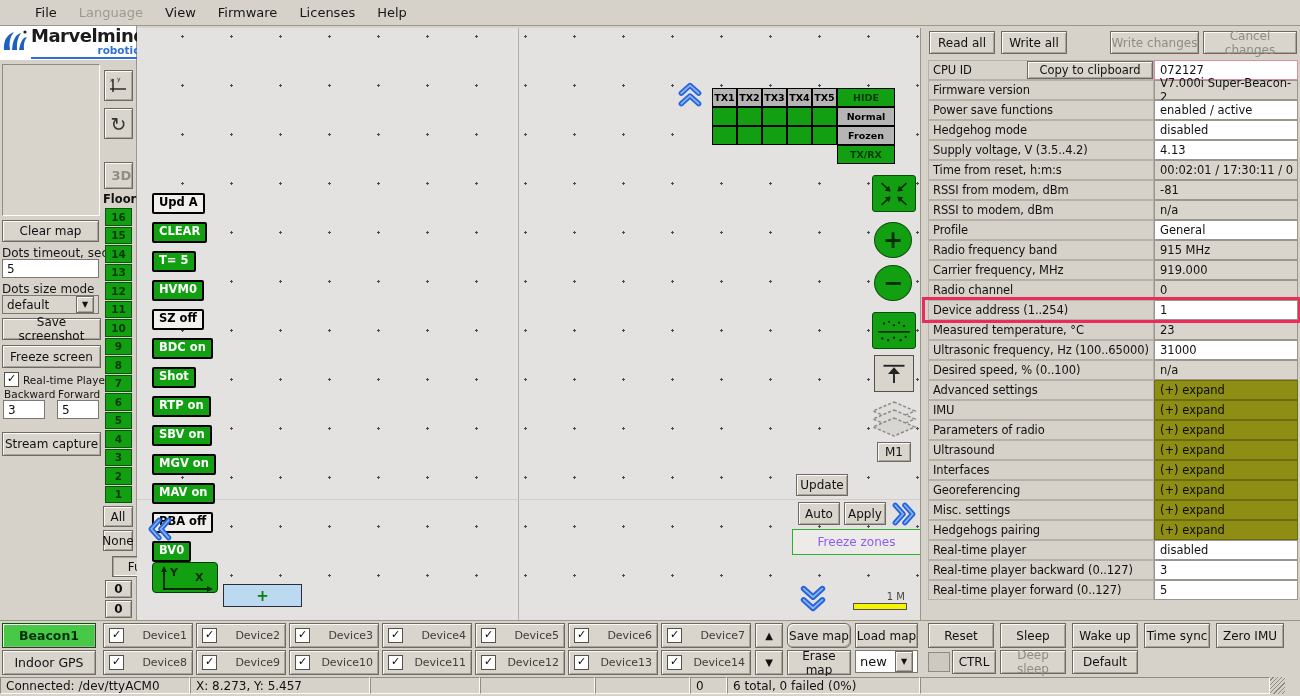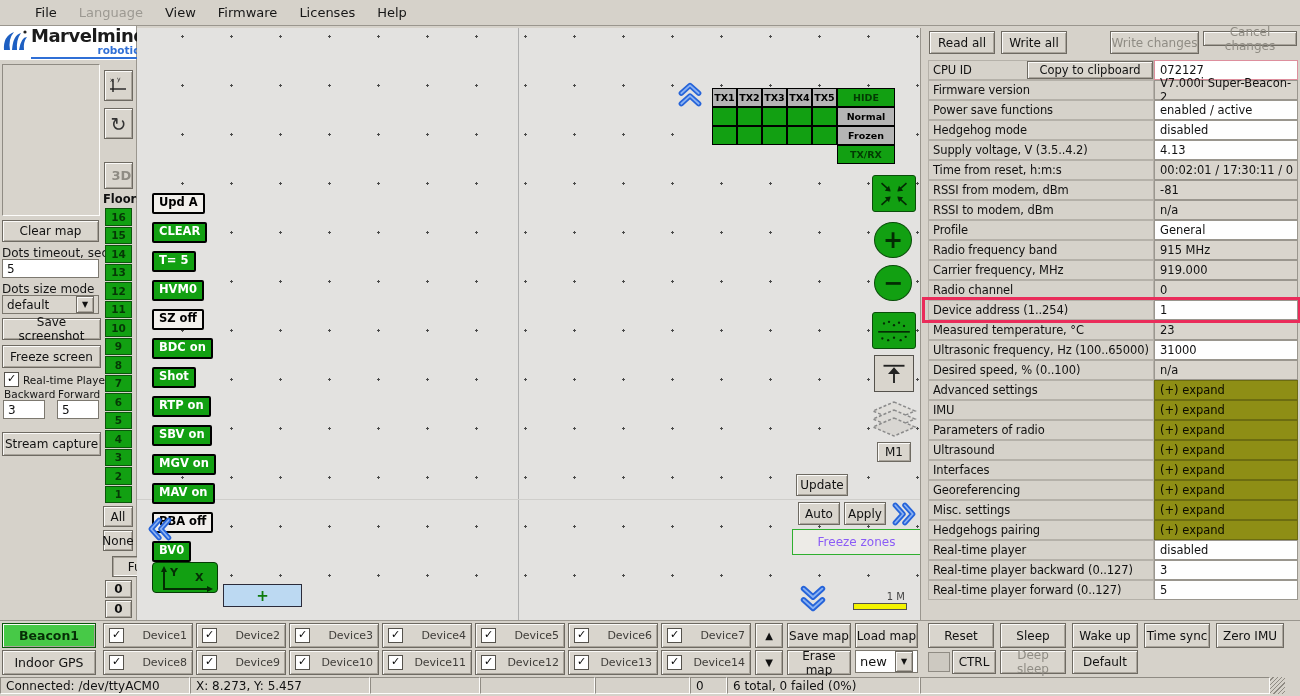--- a/index.html
+++ b/index.html
@@ -328,21 +328,21 @@
         </svg>
     </div>
     <div class="abs" id="scale-label" style="left:716px;top:563px;width:52px;">1 M</div>
     <div class="abs" id="scale-bar" style="left:716px;top:575px;width:54px;height:7px;"></div>
   </div>
 
   <div class="abs" id="right-panel">
     <button class="btn abs" style="left:8px;top:3px;width:66px;height:23px;">Read all</button>
     <button class="btn abs" style="left:80px;top:3px;width:66px;height:23px;">Write all</button>
     <button class="btn abs disabled" style="left:189px;top:3px;width:89px;height:23px;">Write changes</button>
-    <button class="btn abs disabled" style="left:282px;top:3px;width:94px;height:15px;">Cancel changes</button>
+    <button class="btn abs disabled" style="left:282px;top:3px;width:94px;height:23px;">Cancel changes</button>
     <div class="abs" id="rp-rows">
         <div class="prow">
           <div class="plabel cpulab">
             <span>CPU ID</span>
             <button class="btn copybtn">Copy to clipboard</button>
           </div>
           <div class="pval cpu">072127</div>
         </div>
         <div class="prow">
           <div class="plabel">Firmware version</div>
@@ -512,21 +512,21 @@
         </div>
         <div class="devbtn" style="width: 90px; height: 25px;">
           <span class="cbx">✓</span>
           <span class="devlbl">Device14</span>
         </div>
       </div>
 
     <button class="btn abs" style="left:755px;top:2px;width:28px;height:25px;font-size:10px;">▲</button>
     <button class="btn abs" style="left:755px;top:29px;width:28px;height:25px;font-size:10px;">▼</button>
 
-    <button class="btn abs" style="left:787px;top:2px;width:64px;height:25px;">Save map</button>
+    <button class="btn abs" style="left:787px;top:2px;width:64px;height:25px;border-radius:6px;">Save map</button>
     <button class="btn abs" style="left:855px;top:2px;width:63px;height:25px;">Load map</button>
     <button class="btn abs" style="left:787px;top:29px;width:64px;height:25px;">Erase map</button>
     <div class="inp abs" style="left:855px;top:29px;width:63px;height:23px;background:#fff;justify-content:space-between;font-size:13px;">
       <span>new</span>
       <span class="btn" style="width:16px;height:19px;font-size:8px;">▼</span>
     </div>
 
     <button class="btn abs" style="left:928px;top:2px;width:66px;height:25px;">Reset</button>
     <button class="btn abs" style="left:1000px;top:2px;width:66px;height:25px;">Sleep</button>
     <button class="btn abs" style="left:1072px;top:2px;width:66px;height:25px;">Wake up</button>

